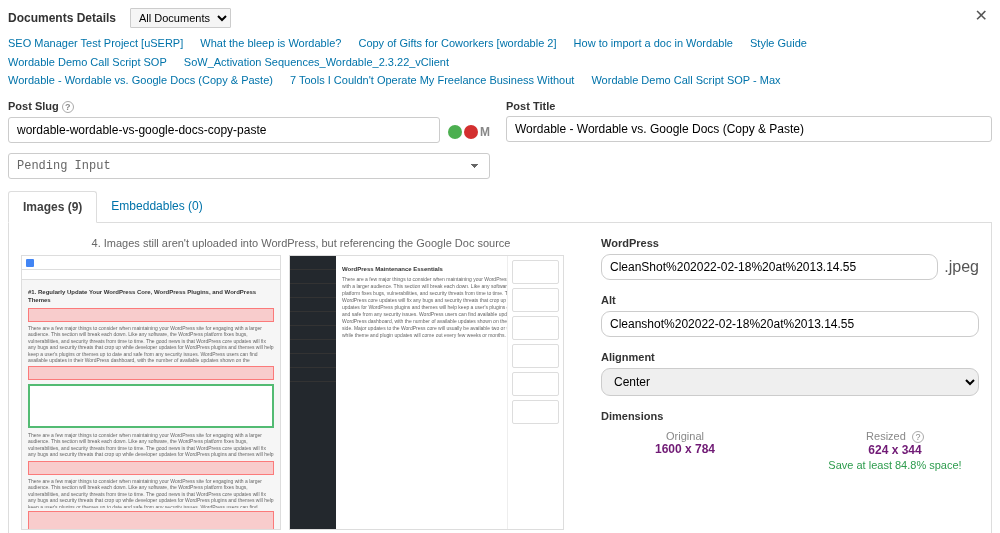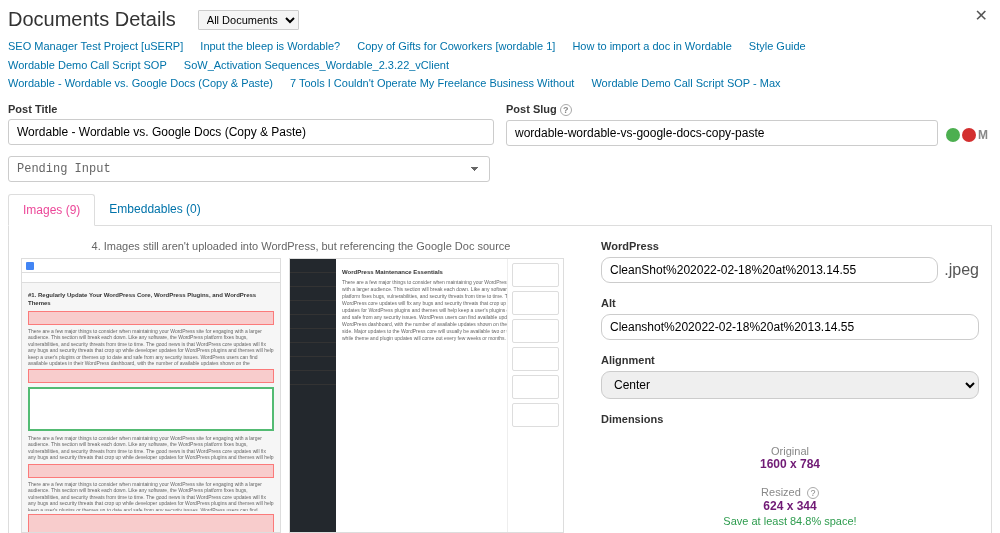--- a/index.html
+++ b/index.html
@@ -1,39 +1,39 @@
 <!DOCTYPE html>
 <html><head>
 <meta charset="utf-8">
 <style>
   * { box-sizing: border-box; margin: 0; padding: 0; }
   body { font-family: -apple-system, BlinkMacSystemFont, "Segoe UI", Arial, sans-serif; font-size: 12px; color: #333; background: #fff; width: 1000px; height: 533px; overflow: hidden; }
   .header { display: flex; align-items: center; padding: 8px 8px 6px 8px; position: relative; }
-  .header h1 { font-size: 20px; font-weight: 400; margin-right: 22px; }
+  .header h1 { font-size: 12px; font-weight: 700; margin-right: 14px; }
   .header select { font-size: 11px; padding: 2px 4px; border: 1px solid #ccc; border-radius: 1px; background: #f5f5f5; }
   .close { position: absolute; top: 6px; right: 12px; font-size: 16px; color: #555; cursor: pointer; }
   .docnav { padding: 0 8px 6px 8px; font-size: 11px; line-height: 1.7; color: #0073aa; }
   .docnav a { color: #0073aa; text-decoration: none; margin-right: 14px; white-space: nowrap; display: inline-block; }
   .form-area { padding: 4px 8px 0 8px; }
   .form-row { display: flex; gap: 12px; }
   .field { flex: 1; }
   .field label { display: block; font-weight: 700; font-size: 11px; margin-bottom: 4px; color: #333; }
   .field input[type=text], .field select { width: 100%; padding: 5px 8px; border: 1px solid #ccc; border-radius: 3px; font-size: 12px; background: #fff; }
   .field select { appearance: none; background-image: linear-gradient(45deg, transparent 50%, #666 50%), linear-gradient(135deg, #666 50%, transparent 50%); background-position: calc(100% - 14px) 50%, calc(100% - 10px) 50%; background-size: 4px 4px, 4px 4px; background-repeat: no-repeat; }
   .slug-icons { display:flex; align-items:flex-end; padding-bottom:4px; gap:2px; }
   .slug-icons span { width:14px; height:14px; display:inline-block; }
   .dot-green { background: #4caf50; border-radius:50%; width:10px; height:10px; }
   .dot-red { background: #d32f2f; border-radius:50%; width:10px; height:10px; }
   .mletter { font-size:12px; font-weight:bold; color:#888; }
   .status-row { margin-top: 10px; width: 49%; }
   .status-row select { color: #666; font-family: Liberation Mono, monospace; }
   .help { display:inline-block; width:12px; height:12px; border:1px solid #aaa; border-radius:50%; font-size:9px; line-height:11px; text-align:center; color:#888; margin-left:3px; }
   .tabs { margin: 12px 8px 0 8px; border-bottom: 1px solid #ddd; display:flex; }
   .tab { padding: 8px 14px; font-size: 12px; color: #0073aa; cursor:pointer; }
-  .tab.active { border: 1px solid #ddd; border-bottom: 1px solid #fff; border-radius: 3px 3px 0 0; background: #fff; margin-bottom: -1px; color: #ec4899; }
+  .tab.active { border: 1px solid #ddd; border-bottom: 1px solid #fff; border-radius: 3px 3px 0 0; background: #fff; margin-bottom: -1px; color: #404040; font-weight: bold; }
   .content { margin: 0 8px 8px 8px; border: 1px solid #ddd; border-top: none; border-radius: 0 0 4px 4px; padding: 14px 12px; display: flex; gap: 20px; }
   .preview-col { flex: 0 0 560px; }
   .caption { text-align: center; font-size: 11px; color: #666; margin-bottom: 6px; }
   .shots { display: flex; gap: 8px; }
   .shot { border: 1px solid #ddd; background: #f6f6f6; position: relative; overflow: hidden; }
   .shot.a { width: 260px; height: 275px; }
   .shot.b { width: 275px; height: 275px; }
   .shot-body { font-size: 5px; color: #666; padding: 6px; line-height: 1.3; }
   .shot-title { font-weight:700; font-size:6px; color:#333; margin:3px 0; }
   .hl-red { background: rgba(255,80,80,0.25); border:1px solid rgba(255,0,0,0.4); height: 14px; margin: 3px 0; }
@@ -45,67 +45,67 @@
   .wp-main { margin-left:46px; height:100%; background:#fff; padding:6px; font-size:5px; color:#666; line-height:1.4;}
   .wp-right { position:absolute; right:0; top:0; bottom:0; width:56px; background:#fff; border-left:1px solid #eee;}
   .wp-right-block { height:24px; border:1px solid #ddd; margin:4px; border-radius:2px; }
   .meta-col { flex: 1; }
   .meta-field { margin-bottom: 14px; }
   .meta-field label { display:block; font-weight:700; font-size:11px; margin-bottom:5px; }
   .meta-field input[type=text], .meta-field select { width:100%; padding:5px 8px; border:1px solid #ccc; border-radius:9px; font-size:12px; }
   .filename-row { display:flex; align-items:center; gap:6px; }
   .filename-row input { flex:1; }
   .ext { font-size:16px; color:#555; }
-  .dims { display:flex; gap:15px; margin-top:20px;flex-direction:column; }
+  .dims { display:flex; gap:42px; margin-top:8px; }
   .dim-block { flex:1; text-align:center; }
   .dim-label { font-size:11px; color:#888; }
   .dim-val { font-size:12px; font-weight:600; color:#701a75; }
   .savings { font-size:11px; color:#2e9c4e; margin-top:2px; }
 </style>
 </head>
 <body>
 
 <div class="header">
   <h1>Documents Details</h1>
   <select>
     <option>All Documents</option>
   </select>
   <span class="close">✕</span>
 </div>
 
 <div class="docnav">
   <a>SEO Manager Test Project [uSERP]</a>
-  <a>Input the bleep is Wordable?</a>
-  <a>Copy of Gifts for Coworkers [wordable 1]</a>
+  <a>What the bleep is Wordable?</a>
+  <a>Copy of Gifts for Coworkers [wordable 2]</a>
   <a>How to import a doc in Wordable</a>
   <a>Style Guide</a>
   <a>Wordable Demo Call Script SOP</a>
   <a>SoW_Activation Sequences_Wordable_2.3.22_vClient</a>
   <br>
   <a>Wordable - Wordable vs. Google Docs (Copy &amp; Paste)</a>
   <a>7 Tools I Couldn't Operate My Freelance Business Without</a>
   <a>Wordable Demo Call Script SOP - Max</a>
 </div>
 
 <div class="form-area">
   <div class="form-row">
-    <div class="field">
-      <label>Post Title</label>
-      <input type="text" value="Wordable - Wordable vs. Google Docs (Copy &amp; Paste)" style="">
-    </div>
     <div class="field" style="display:flex; gap:8px;">
       <div style="flex:1;">
         <label><span>Post Slug</span><span class="help">?</span></label>
         <input type="text" value="wordable-wordable-vs-google-docs-copy-paste" style="">
       </div>
       <div class="slug-icons">
         <span class="dot-green"></span>
         <span class="dot-red"></span>
         <span class="mletter">M</span>
       </div>
+    </div>
+    <div class="field">
+      <label>Post Title</label>
+      <input type="text" value="Wordable - Wordable vs. Google Docs (Copy &amp; Paste)" style="">
     </div>
   </div>
   <div class="status-row field">
     <select>
       <option>Pending Input</option>
     </select>
   </div>
 </div>
 
 <div class="tabs">

